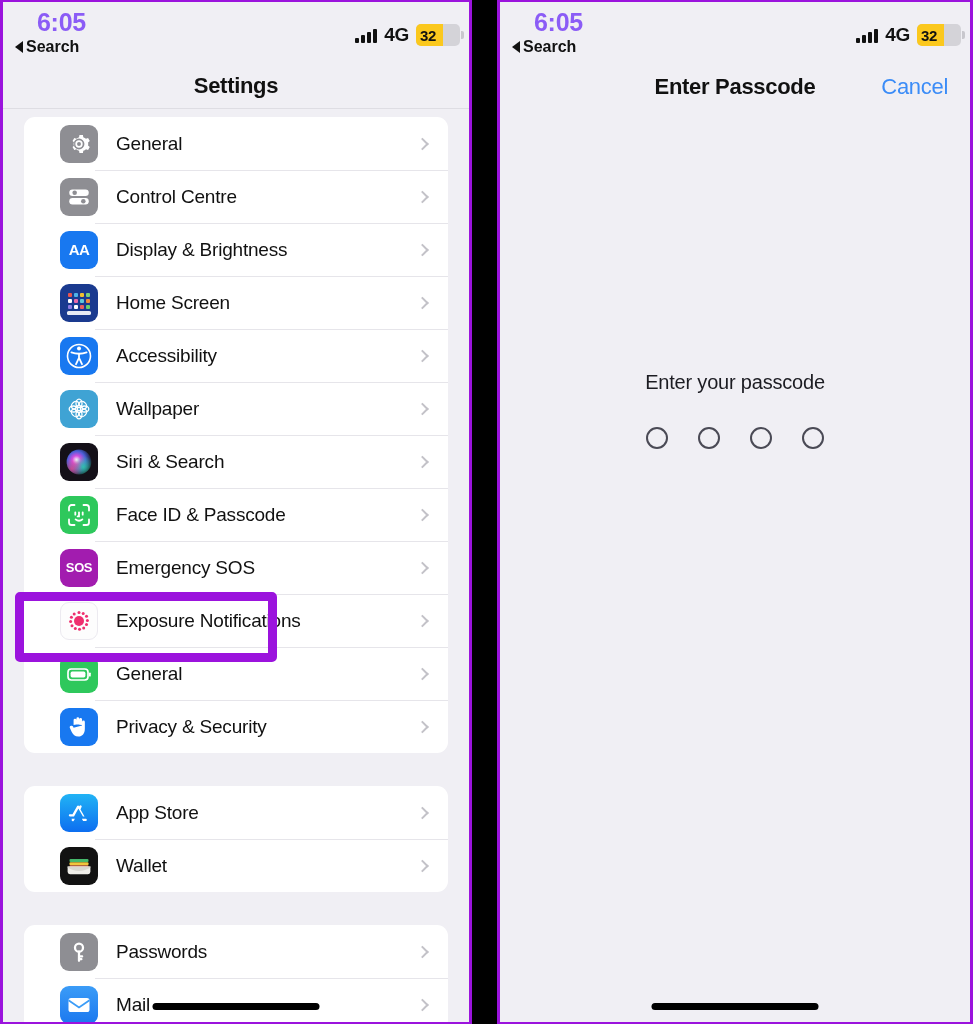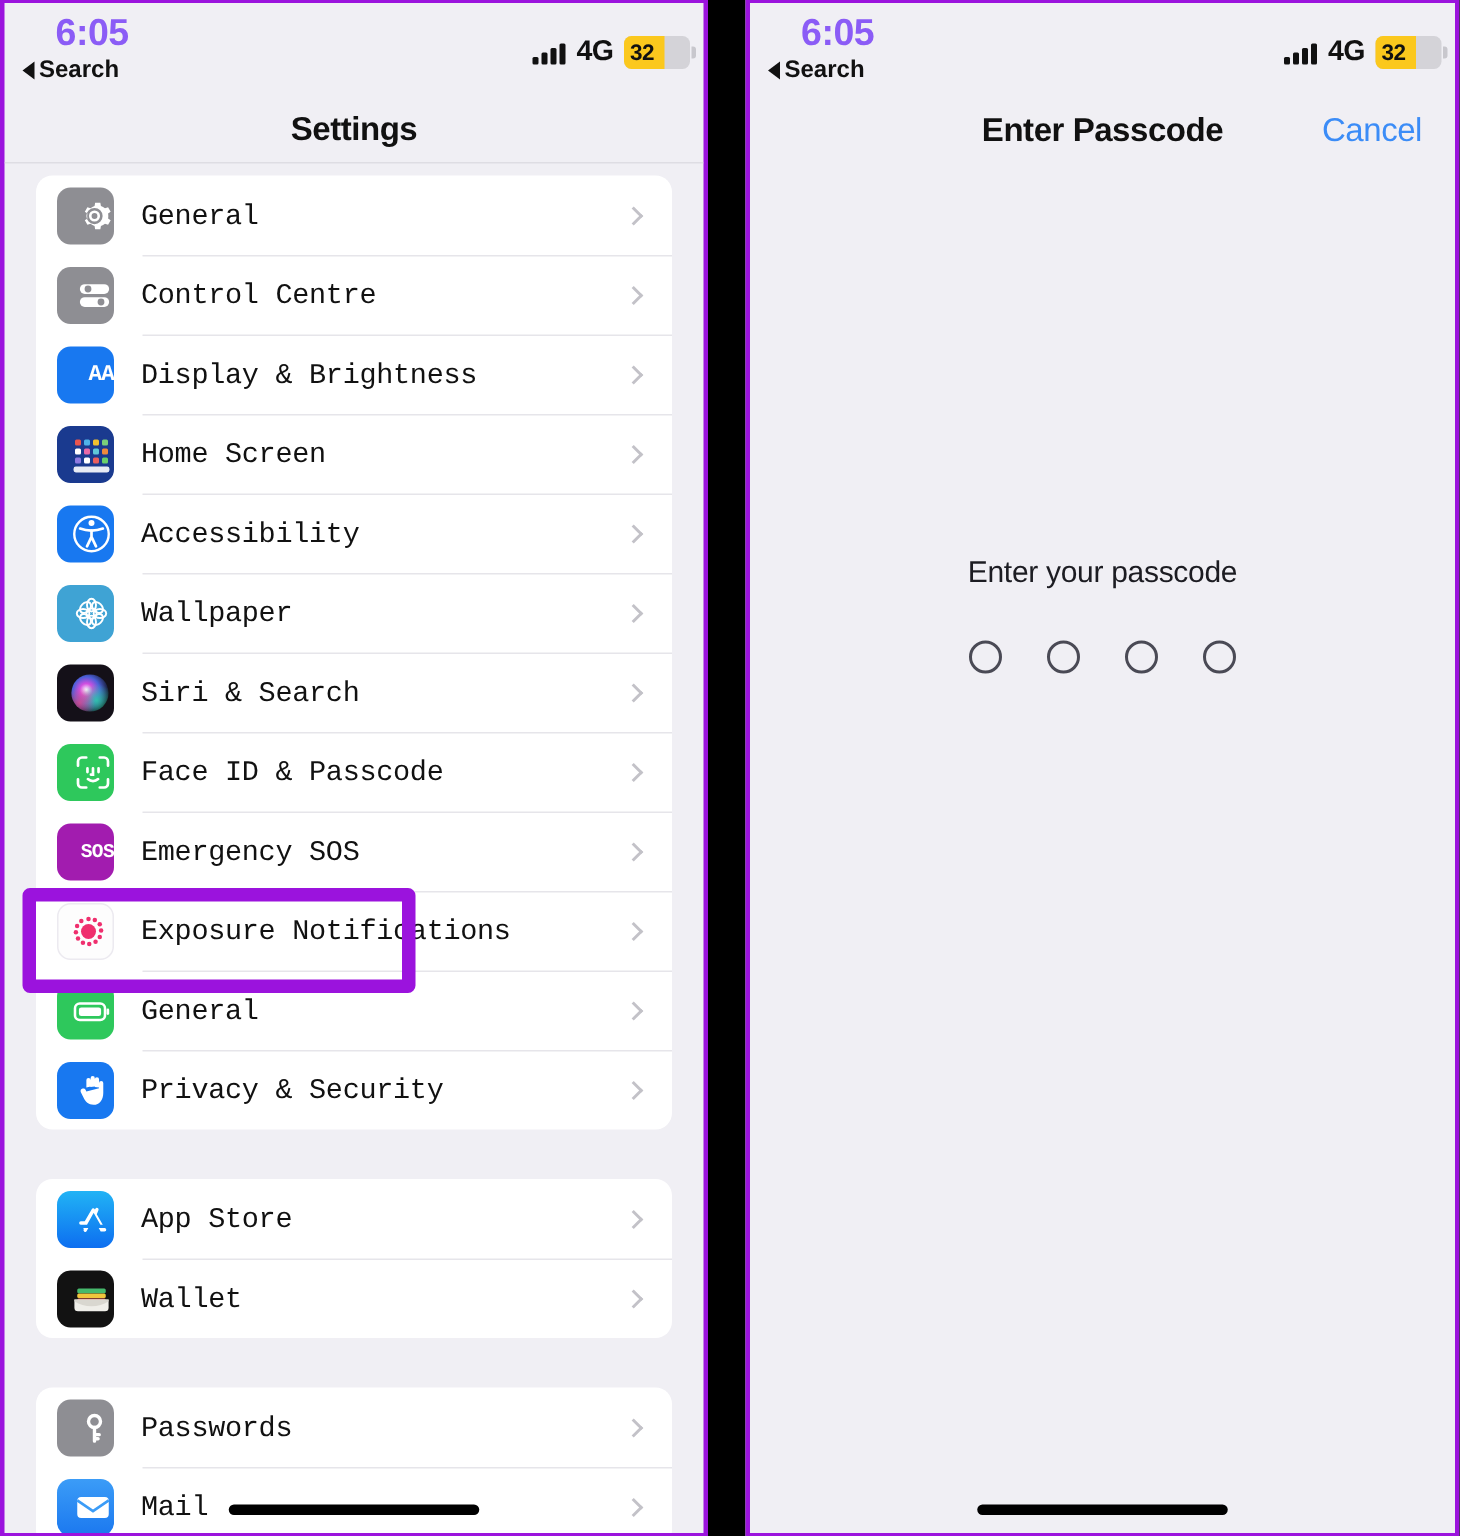--- a/index.html
+++ b/index.html
@@ -87,40 +87,40 @@
 
   
   .list-scroll { position: relative; height: 917px; padding-top: 8px; }
   .group {
     margin: 0 21px 0 21px;
     background: #fff; border-radius: 11px; overflow: hidden;
   }
   .group.gap { margin-top: 33px; }
   .row {
     position: relative; display: flex; align-items: center;
-    height: 53px; padding-left: 14px; cursor: pointer; font-family: Liberation Mono, monospace;
+    height: 53px; padding-left: 0; cursor: pointer;
   }
   .row + .row::before {
     content: ""; position: absolute; left: 71px; right: 0; top: 0;
     height: 1px; background: #e6e5ea;
   }
   .row .label {
     font-size: 19px; color: #111; letter-spacing: -0.2px; margin-left: 18px;
   }
   .chev {
     position: absolute; right: 21px; top: 50%; transform: translateY(-50%);
     width: 9px; height: 9px;
     border-right: 2px solid #c3c2c8; border-top: 2px solid #c3c2c8;
     transform: translateY(-50%) rotate(45deg);
   }
 
   
   .ic { width: 38px; height: 38px; border-radius: 9px; position: relative;
-        flex: 0 0 38px; display: flex; align-items: center; justify-content: flex-end;
-        overflow: hidden; }
+        flex: 0 0 38px; display: flex; align-items: center; justify-content: center;
+        overflow: hidden; margin-left: 36px; }
   .ic svg { display: block; }
 
   
   .highlight {
     position: absolute; pointer-events: none;
     border: 9px solid #9b13dd; border-radius: 5px;
     left: 12px; top: 483px; width: 262px; height: 70px;
   }
 
   

